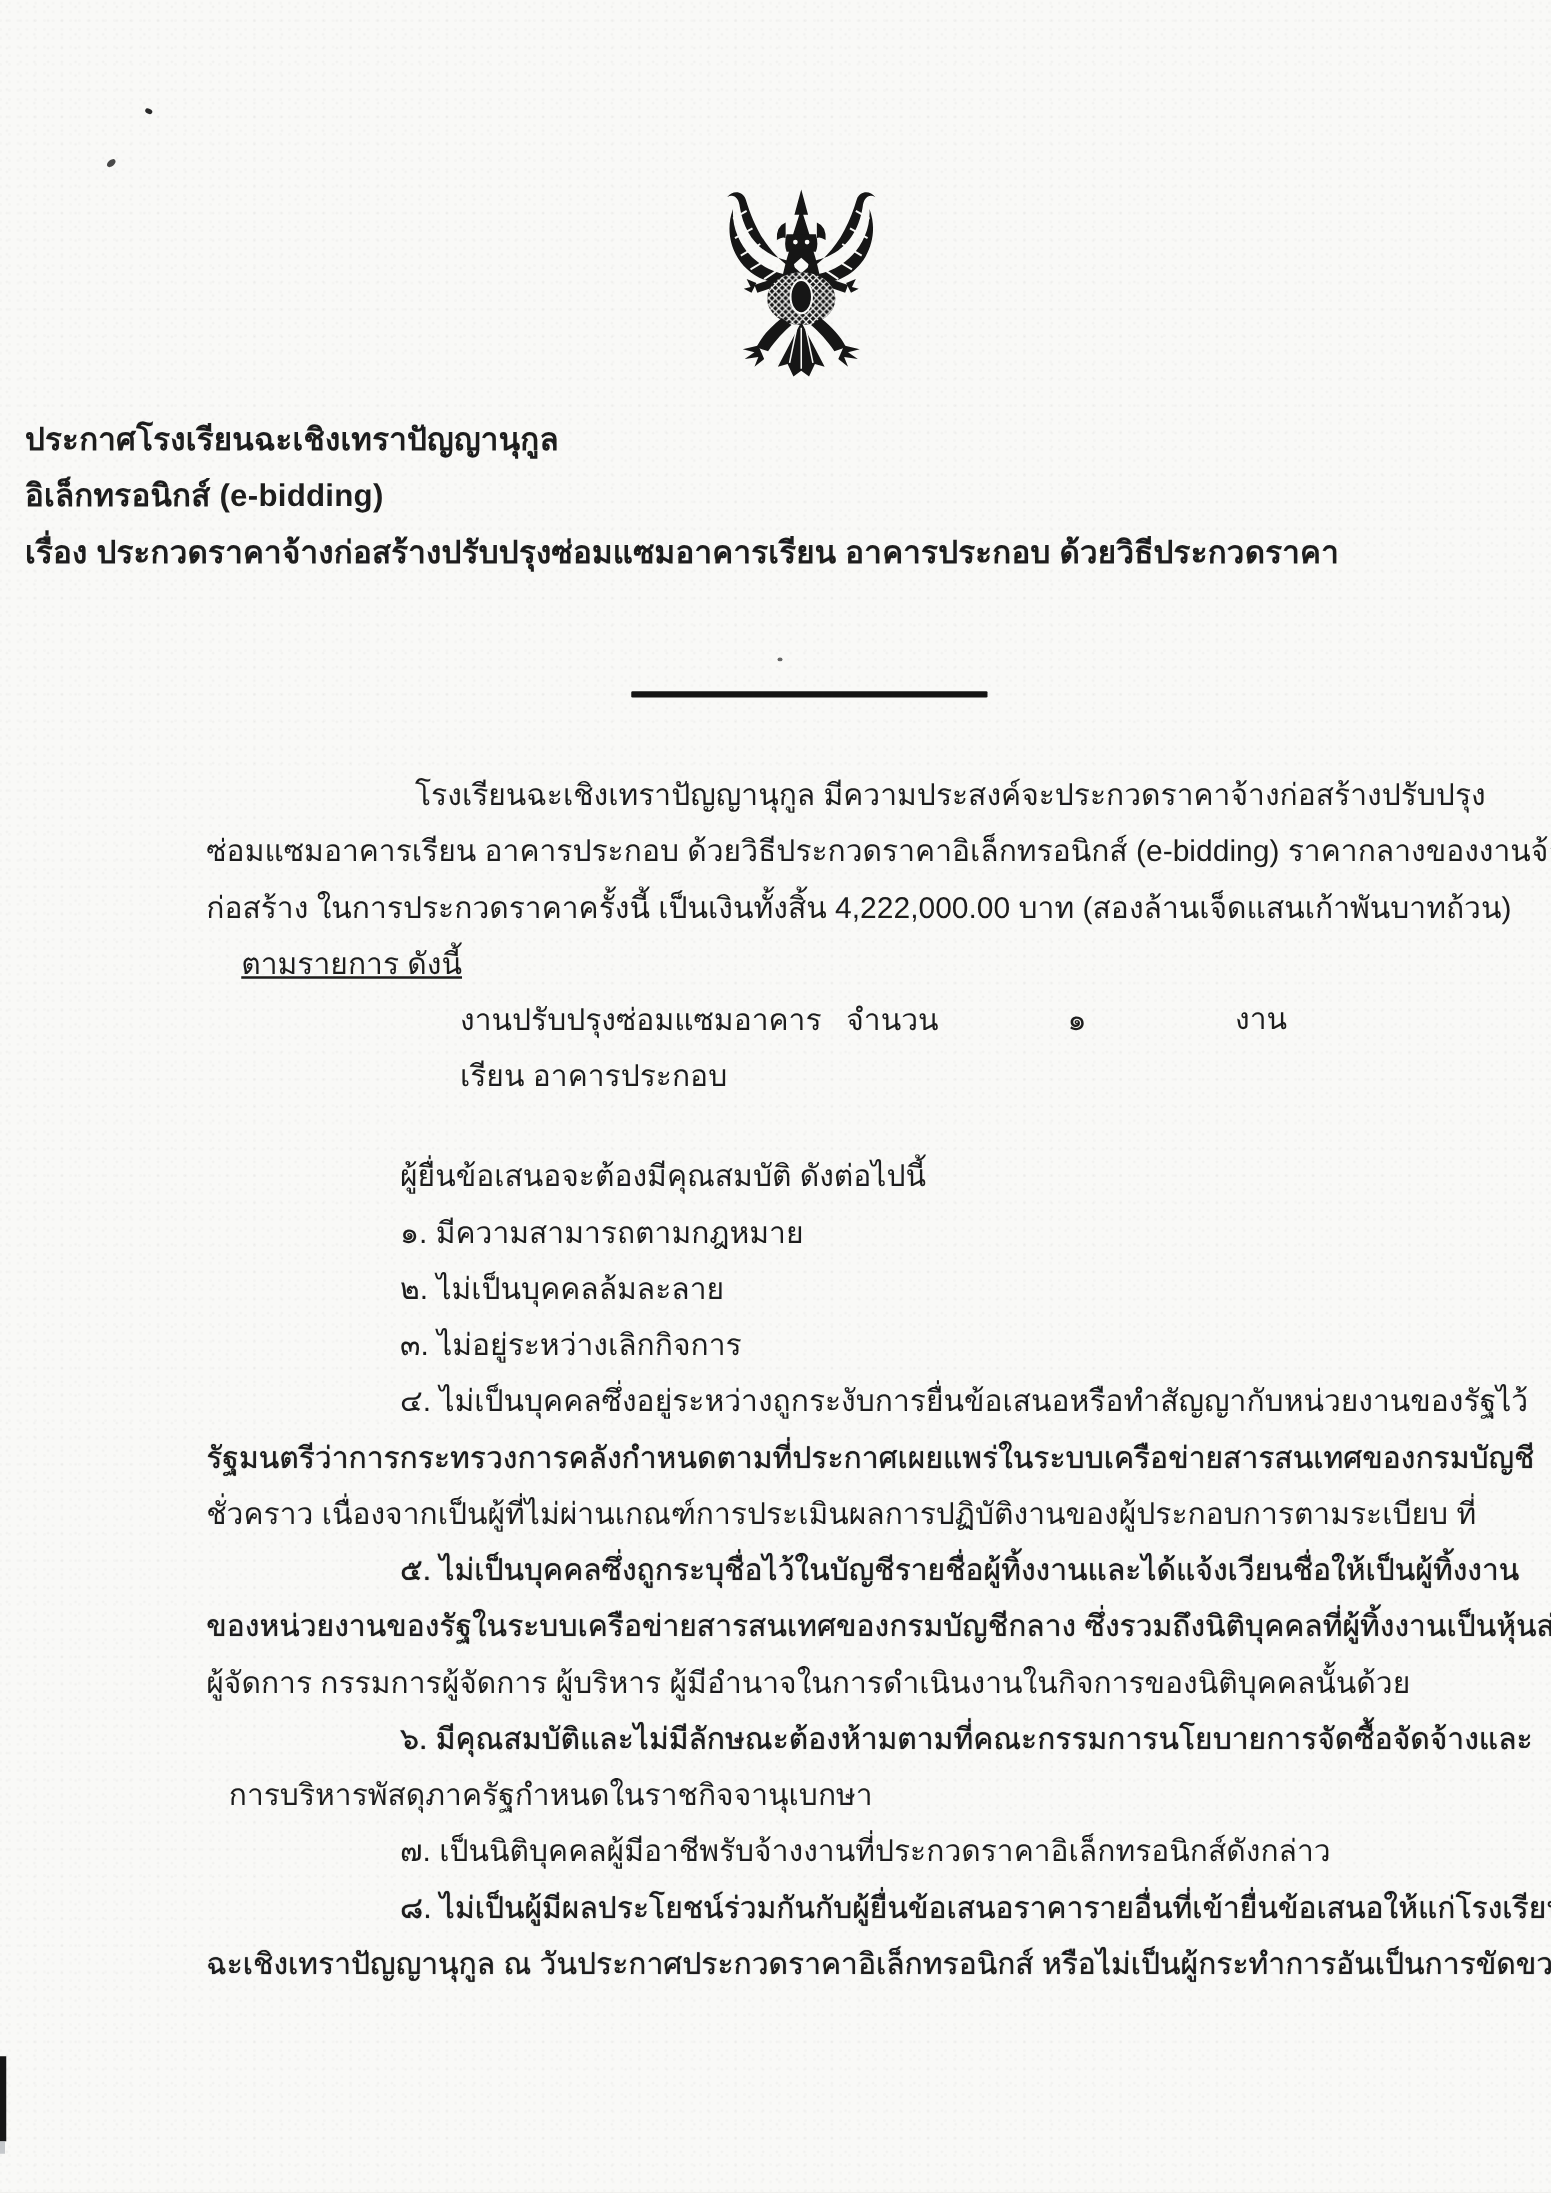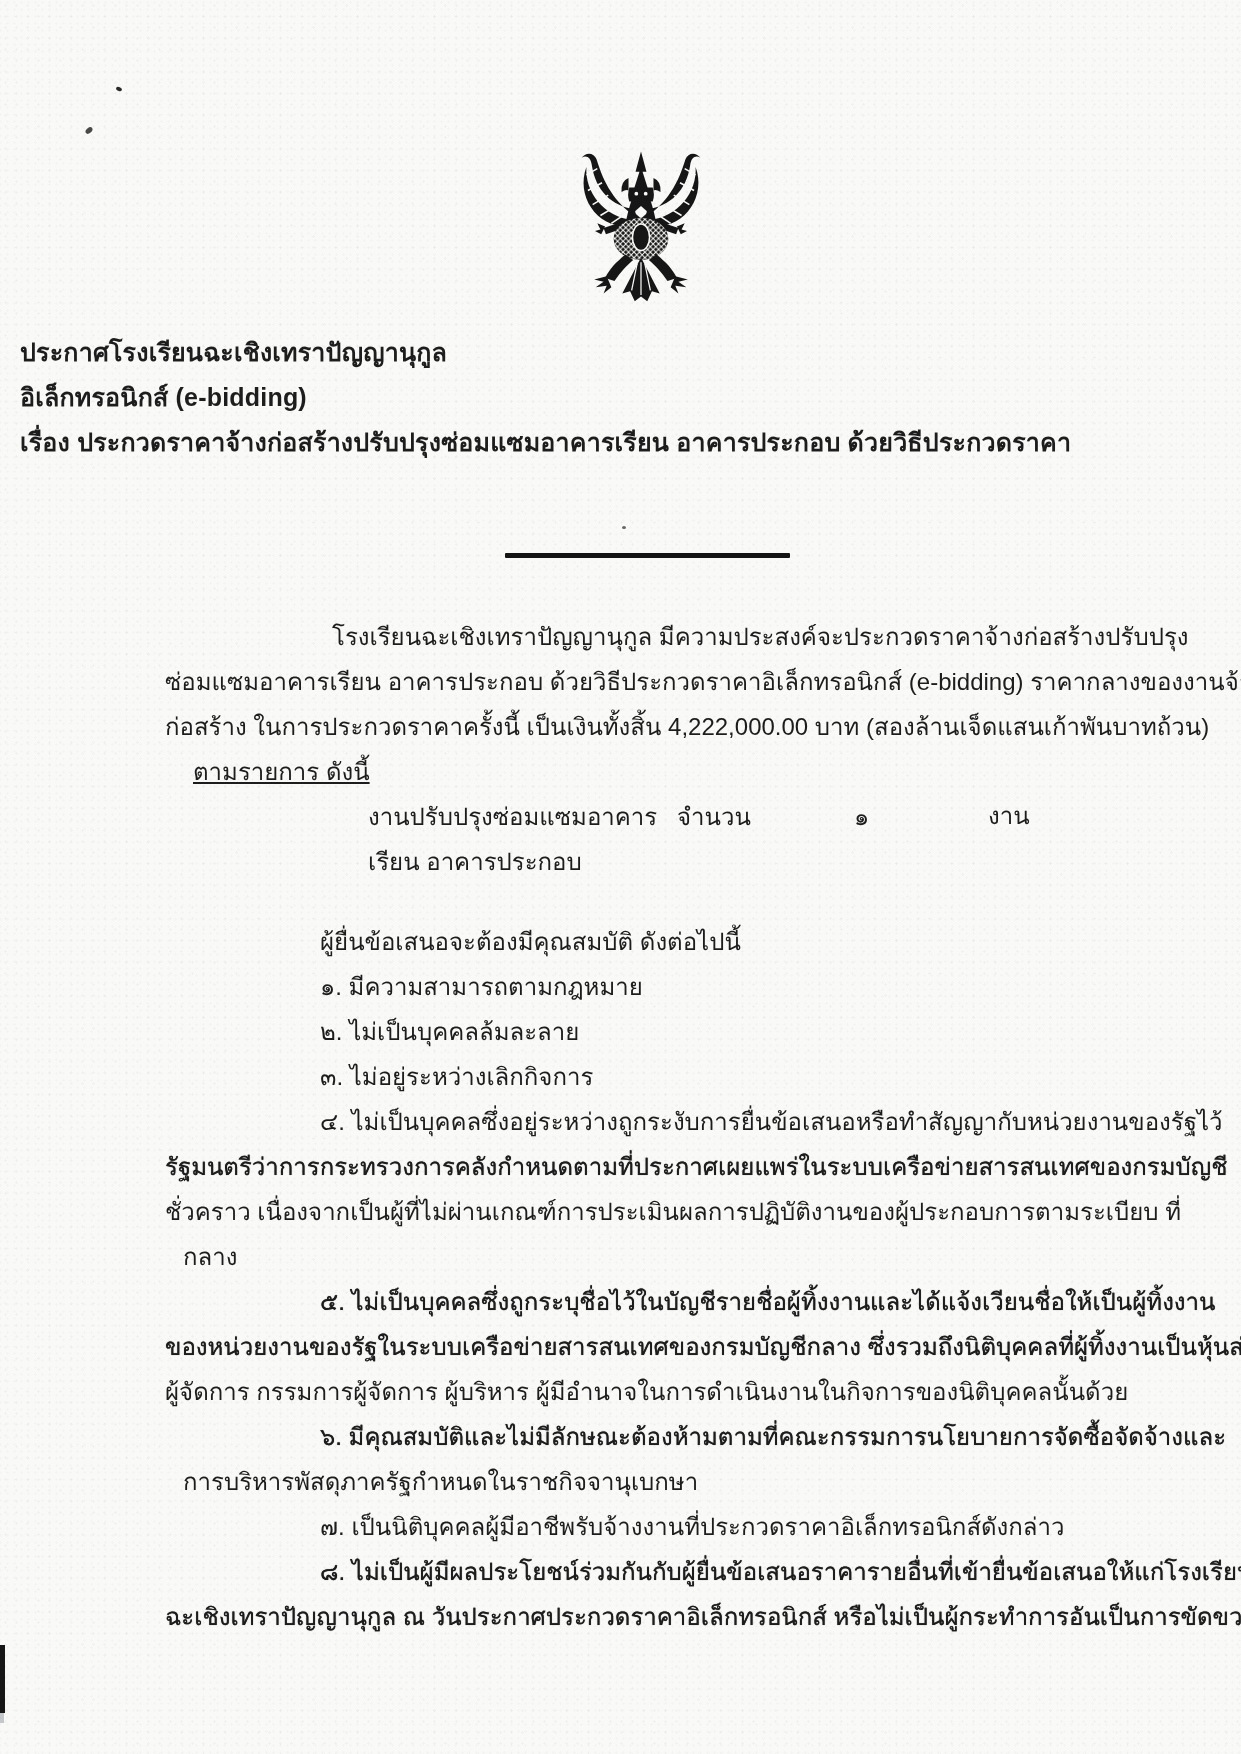--- a/index.html
+++ b/index.html
@@ -155,21 +155,20 @@
 
     <div class="line num">ผู้ยื่นข้อเสนอจะต้องมีคุณสมบัติ ดังต่อไปนี้</div>
 
     <div class="line num">๑. มีความสามารถตามกฎหมาย</div>
     <div class="line num">๒. ไม่เป็นบุคคลล้มละลาย</div>
     <div class="line num">๓. ไม่อยู่ระหว่างเลิกกิจการ</div>
 
     <div class="line num">๔. ไม่เป็นบุคคลซึ่งอยู่ระหว่างถูกระงับการยื่นข้อเสนอหรือทำสัญญากับหน่วยงานของรัฐไว้</div>
     <div class="line dk">รัฐมนตรีว่าการกระทรวงการคลังกำหนดตามที่ประกาศเผยแพร่ในระบบเครือข่ายสารสนเทศของกรมบัญชี</div>
     <div class="line">ชั่วคราว เนื่องจากเป็นผู้ที่ไม่ผ่านเกณฑ์การประเมินผลการปฏิบัติงานของผู้ประกอบการตามระเบียบ ที่</div>
-    <div class="line off18">กลาง</div>
 
     <div class="line num dk">๕. ไม่เป็นบุคคลซึ่งถูกระบุชื่อไว้ในบัญชีรายชื่อผู้ทิ้งงานและได้แจ้งเวียนชื่อให้เป็นผู้ทิ้งงาน</div>
     <div class="line dk">ของหน่วยงานของรัฐในระบบเครือข่ายสารสนเทศของกรมบัญชีกลาง ซึ่งรวมถึงนิติบุคคลที่ผู้ทิ้งงานเป็นหุ้นส่วน</div>
     <div class="line">ผู้จัดการ กรรมการผู้จัดการ ผู้บริหาร ผู้มีอำนาจในการดำเนินงานในกิจการของนิติบุคคลนั้นด้วย</div>
 
     <div class="line num dk">๖. มีคุณสมบัติและไม่มีลักษณะต้องห้ามตามที่คณะกรรมการนโยบายการจัดซื้อจัดจ้างและ</div>
     <div class="line off18">การบริหารพัสดุภาครัฐกำหนดในราชกิจจานุเบกษา</div>
 
     <div class="line num">๗. เป็นนิติบุคคลผู้มีอาชีพรับจ้างงานที่ประกวดราคาอิเล็กทรอนิกส์ดังกล่าว</div>
 

